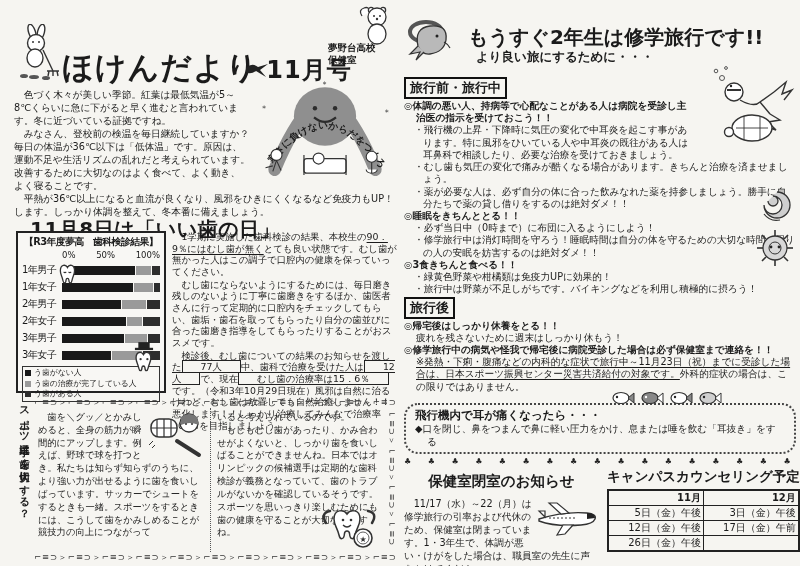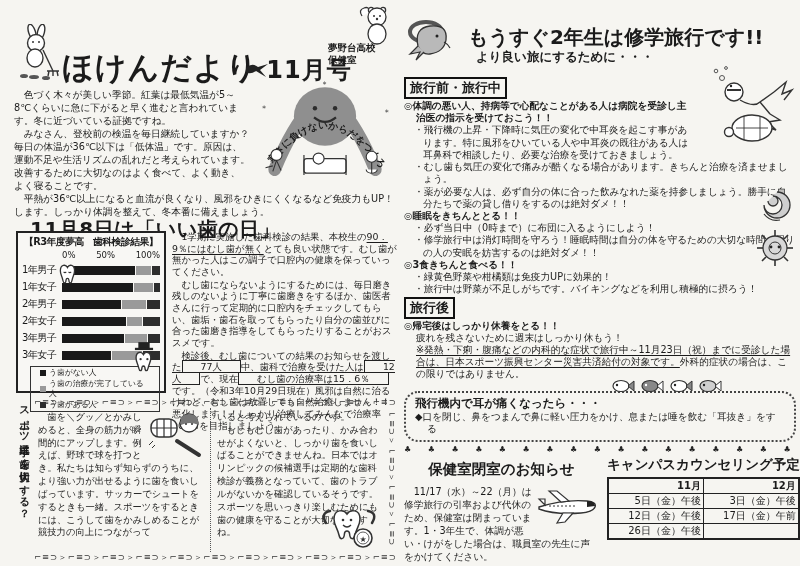--- a/index.html
+++ b/index.html
@@ -24,21 +24,21 @@
   
   .h2{position:absolute;top:200px;left:8px;font-size:20px;font-weight:800;letter-spacing:0.5px;margin:16px;}
   .chartBox{position:absolute;top:231px;left:10px;width:150px;height:162px;border:2px solid #222;
             background:#f8f7f4;padding:3px 4px;box-sizing:border-box;}
   .cTitle{font-size:9.8px;font-weight:700;text-align:center;letter-spacing:-0.5px;white-space:nowrap;}
   .cTicks{display:flex;justify-content:space-between;font-size:8.5px;margin:1px 0 1px 40px;}
   .crow{display:flex;align-items:center;margin:3px 0;}
   .clab{width:40px;font-size:10px;font-weight:400;flex:none;letter-spacing:-0.5px;}
   .ctrack{flex:1;display:flex;height:9px;gap:1px;background:#f8f7f4;}
   .cseg{height:100%;}
-  .cLegend{border:1.2px solid #333;margin-top:4px;padding:1px 9px;font-size:7.8px;line-height:1.35;margin-left:8px;}
+  .cLegend{border:1.2px solid #333;margin-top:4px;padding:1px 2px;font-size:7.8px;line-height:1.35;}
   .cLegend div{display:flex;align-items:center;gap:3px;}
   .lgm{width:6px;height:6px;flex:none;display:inline-block;}
   .teethText{position:absolute;top:231px;left:166px;width:226px;font-size:9.4px;line-height:1.24;}
   .teethText p{margin:0 0 1px 0;}
   .u{text-decoration:underline;text-underline-offset:2px;}
   .bx{border:1px solid #222;padding:0 18px;}
 
   
   .sports{position:absolute;top:397px;left:0;width:392px;height:166px;}
   .vTitle{position:absolute;left:0;top:2px;width:24px;height:164px;writing-mode:vertical-rl;
@@ -382,20 +382,21 @@
       </g>
       <circle cx="17" cy="21" r="1.4" fill="#222"></circle>
         <circle cx="25" cy="21" r="1.4" fill="#222"></circle>
     </svg>
 
     <span class="secLabel">旅行後</span>
 
     <div class="rLines">
       <div class="b">◎帰宅後はしっかり休養をとる！！</div>
       <div class="plain">疲れを残さないために週末はしっかり休もう！</div>
+      <div class="b">◎修学旅行中の病気や怪我で帰宅後に病院受診した場合は必ず保健室まで連絡を！！</div>
       <div class="plain"><span class="u">※発熱・下痢・腹痛などの内科的な症状で旅行中～11月23日（祝）までに受診した場合は、日本スポーツ振興センター災害共済給付の対象です。</span><span>外科的症状の場合は、この限りではありません。</span></div>
     </div>
 
     <div class="earBox">
       <div class="fishRow">
         <svg width="24" height="16" viewBox="0 0 24 16">
             <ellipse cx="10" cy="8" rx="8" ry="5.5" fill="#fff" stroke="#333" stroke-width="1.2"></ellipse>
             <path d="M17,8 l6,-5 v10 Z" fill="#888" stroke="#333" stroke-width="1"></path>
             <circle cx="6" cy="7" r="1.2" fill="#222"></circle>
           </svg>

